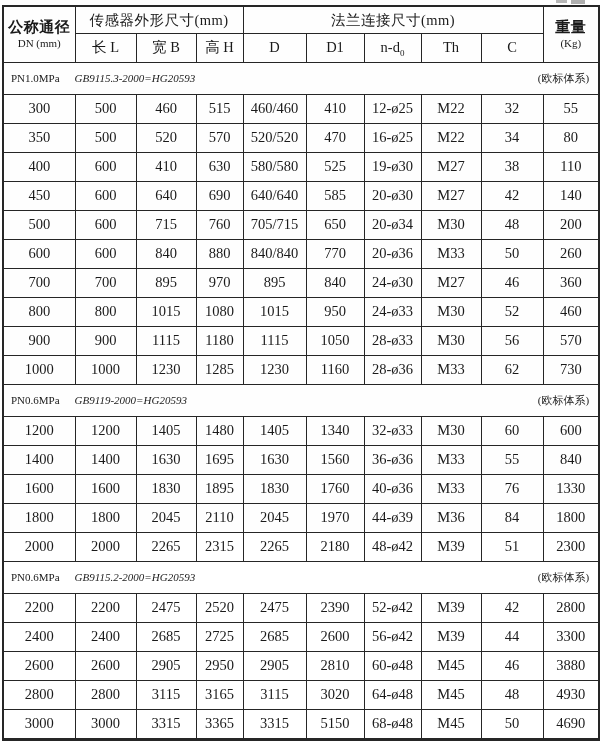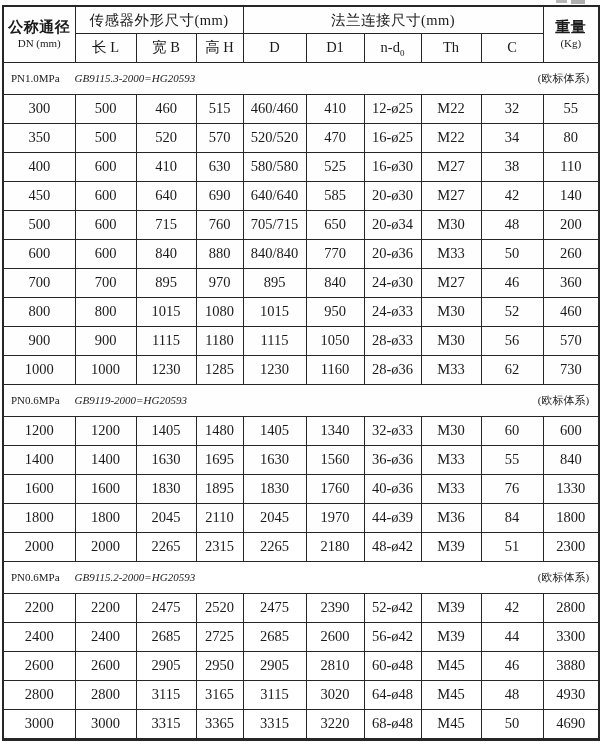--- a/index.html
+++ b/index.html
@@ -116,21 +116,21 @@
           <td>34</td>
           <td>80</td>
         </tr>
         <tr class="data-row">
           <td>400</td>
           <td>600</td>
           <td>410</td>
           <td>630</td>
           <td>580/580</td>
           <td>525</td>
-          <td>16-ø30</td>
+          <td>19-ø30</td>
           <td>M27</td>
           <td>38</td>
           <td>110</td>
         </tr>
         <tr class="data-row">
           <td>450</td>
           <td>600</td>
           <td>640</td>
           <td>690</td>
           <td>640/640</td>
@@ -337,21 +337,21 @@
           <td>M45</td>
           <td>48</td>
           <td>4930</td>
         </tr>
         <tr class="data-row">
           <td>3000</td>
           <td>3000</td>
           <td>3315</td>
           <td>3365</td>
           <td>3315</td>
-          <td>3220</td>
+          <td>5150</td>
           <td>68-ø48</td>
           <td>M45</td>
           <td>50</td>
           <td>4690</td>
         </tr>
       </tbody>
   </table>
 
 </div>
 

